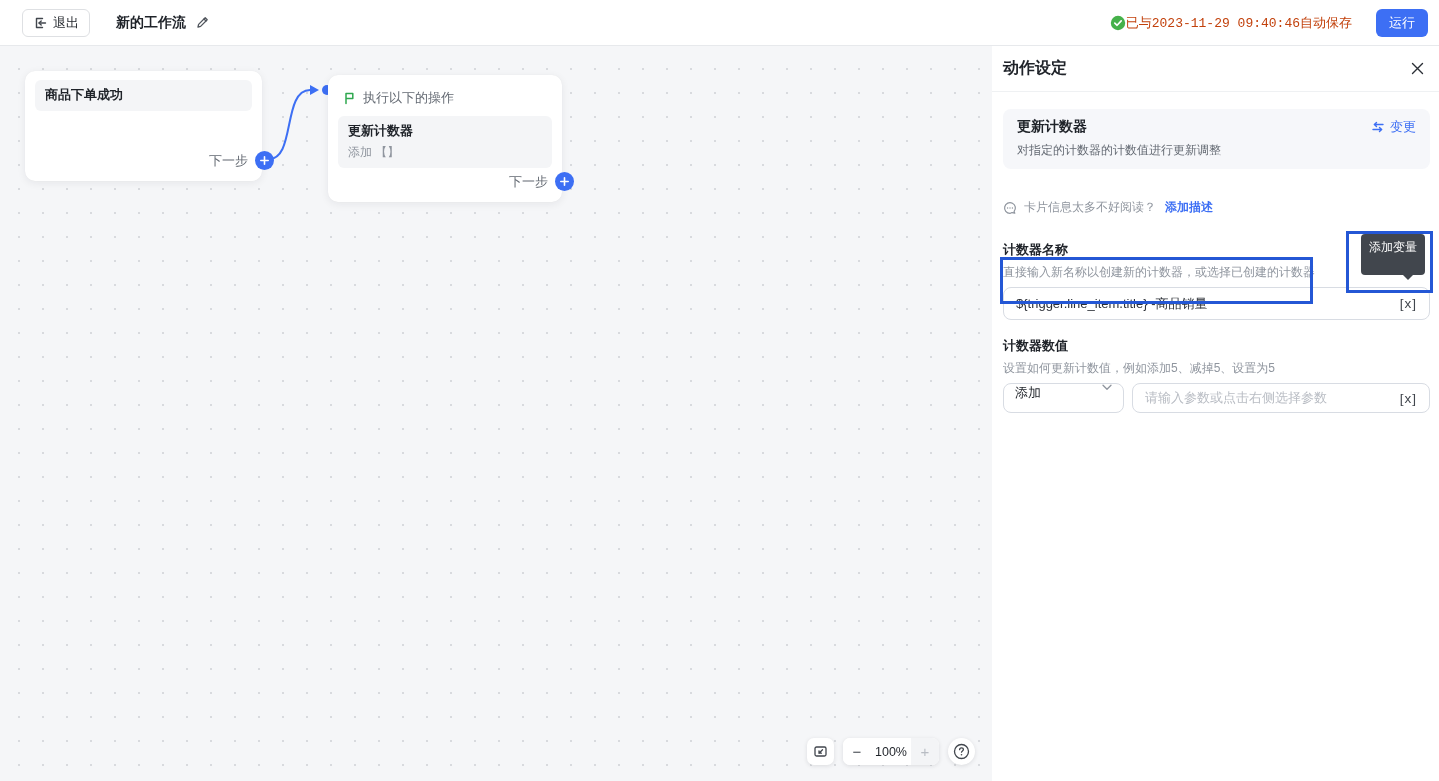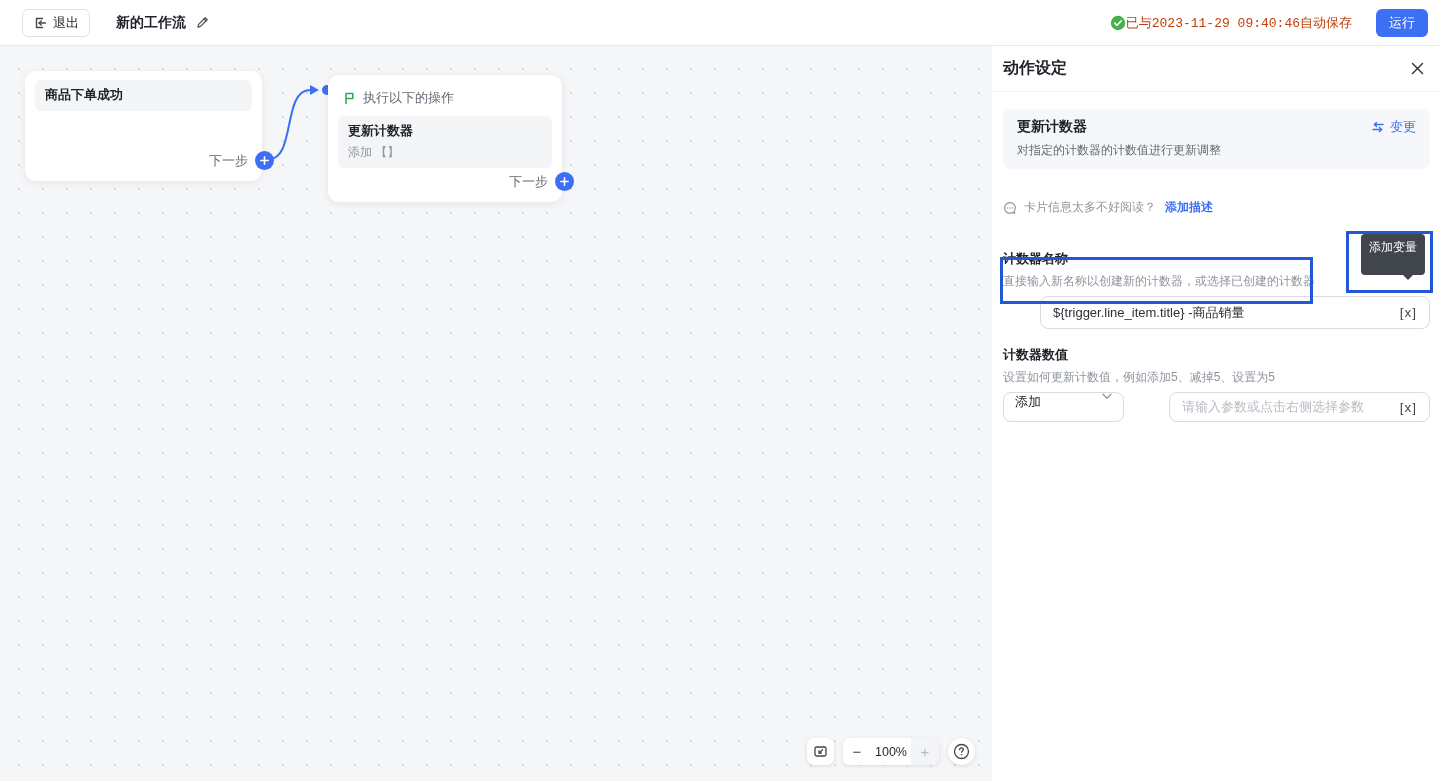--- a/index.html
+++ b/index.html
@@ -71,27 +71,27 @@
   .ac-row { display:flex; align-items:center; }
   .ac-title { font-size:14px; font-weight:bold; color:#1f2329; }
   .ac-change { margin-left:auto; display:flex; align-items:center; gap:5px;
     color:#3d6ff4; font-size:13px; cursor:pointer; }
   .ac-desc { margin-top:6px; font-size:12px; color:#646a73; }
 
   .hint-row { margin-top:30px; display:flex; align-items:center; gap:7px;
     font-size:12px; color:#8f959e; }
   .hint-link { color:#3d6ff4; font-weight:bold; margin-left:2px; cursor:pointer; }
 
-  .sec-label { margin-top:34px; font-size:13px; font-weight:bold; color:#1f2329; }
+  .sec-label { margin-top:25px; font-size:13px; font-weight:bold; color:#1f2329; }
   .sec-label.second { margin-top:17px; }
   .sec-desc { margin-top:5px; font-size:12px; color:#8f959e; }
 
   .field-row { margin-top:6px; display:flex; align-items:center; gap:8px; }
   .text-field { flex:1; height:33px; border:1px solid #d8dce3; border-radius:8px;
-    background:#fff; display:flex; align-items:center; padding:0 12px; cursor:text;margin-left:37px; }
+    background:#fff; display:flex; align-items:center; padding:0 12px; cursor:text; }
   .tf-value { flex:1; font-size:13px; color:#2b2f36; white-space:nowrap; overflow:hidden; }
   .tf-value.placeholder { color:#b8bcc3; }
   .var-btn { font-size:13.5px; color:#41464d; cursor:pointer; letter-spacing:1px; }
   .select-box { width:121px; height:30px; border:1px solid #d8dce3; border-radius:8px;
     display:flex; align-items:flex-start; padding:0 11px; font-size:13px; color:#1f2329;
     cursor:pointer; background:#fff; }
   .select-box .chev { margin-left:auto; display:flex; }
   .field-row.value-row .text-field { height:30px; }
 
   

